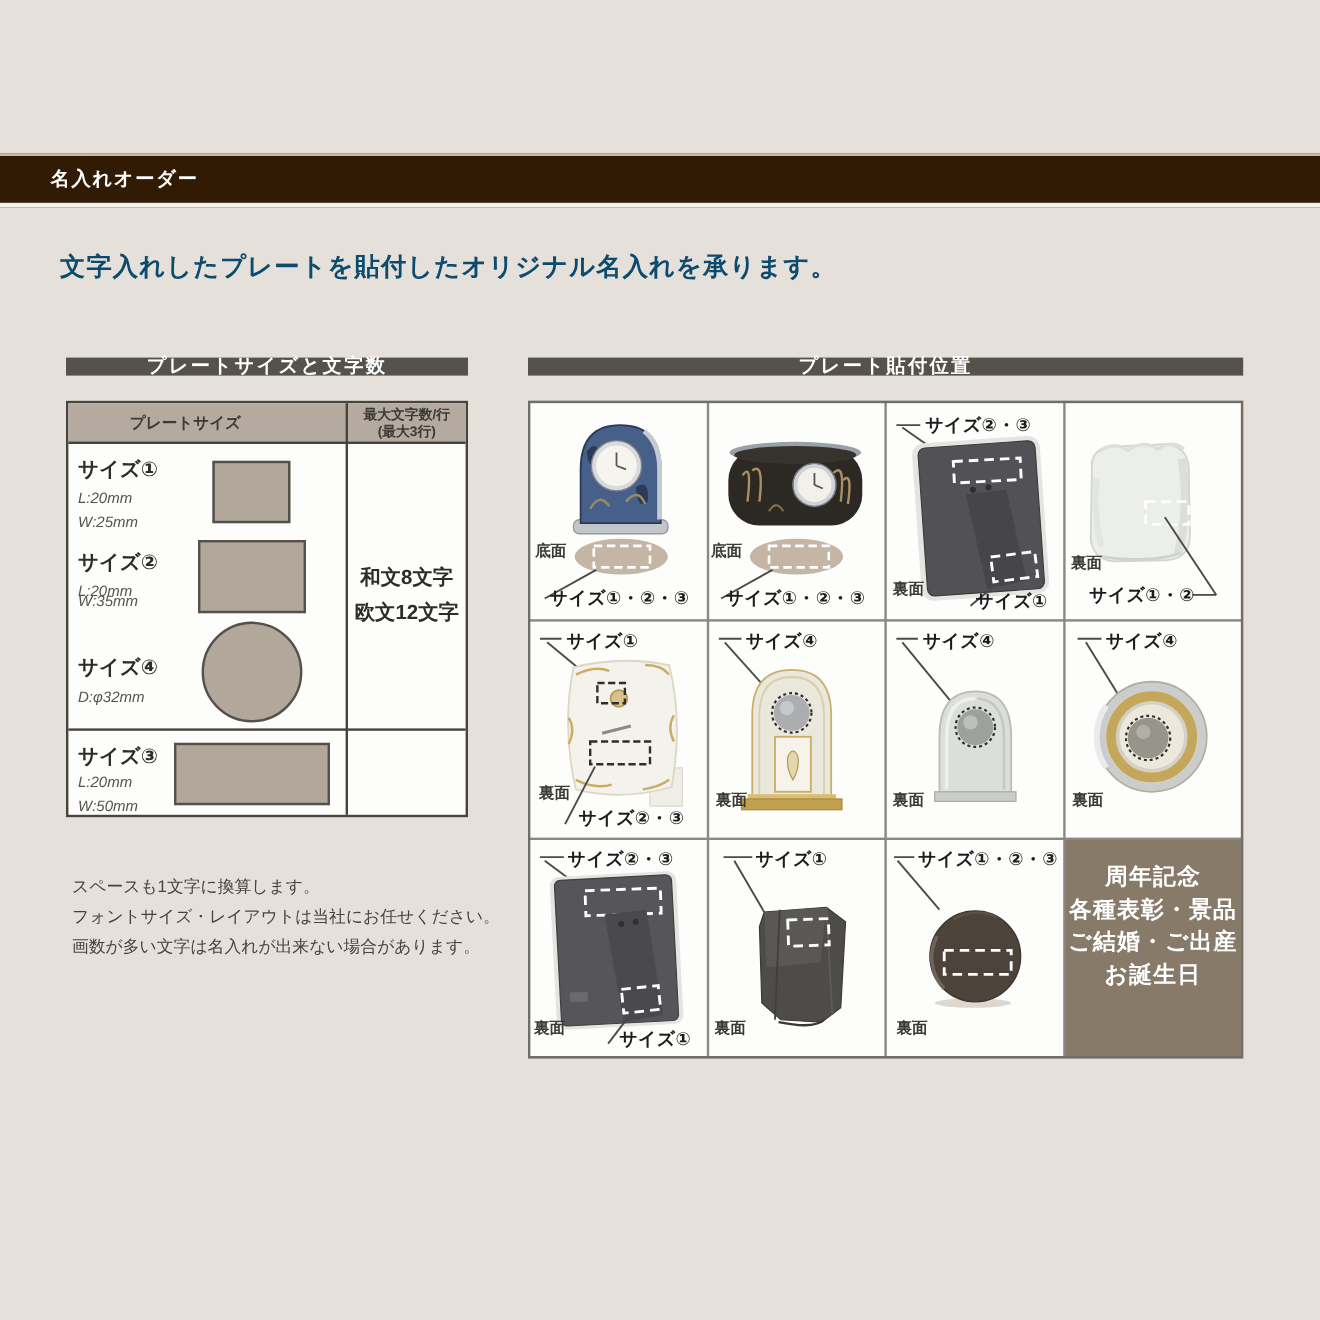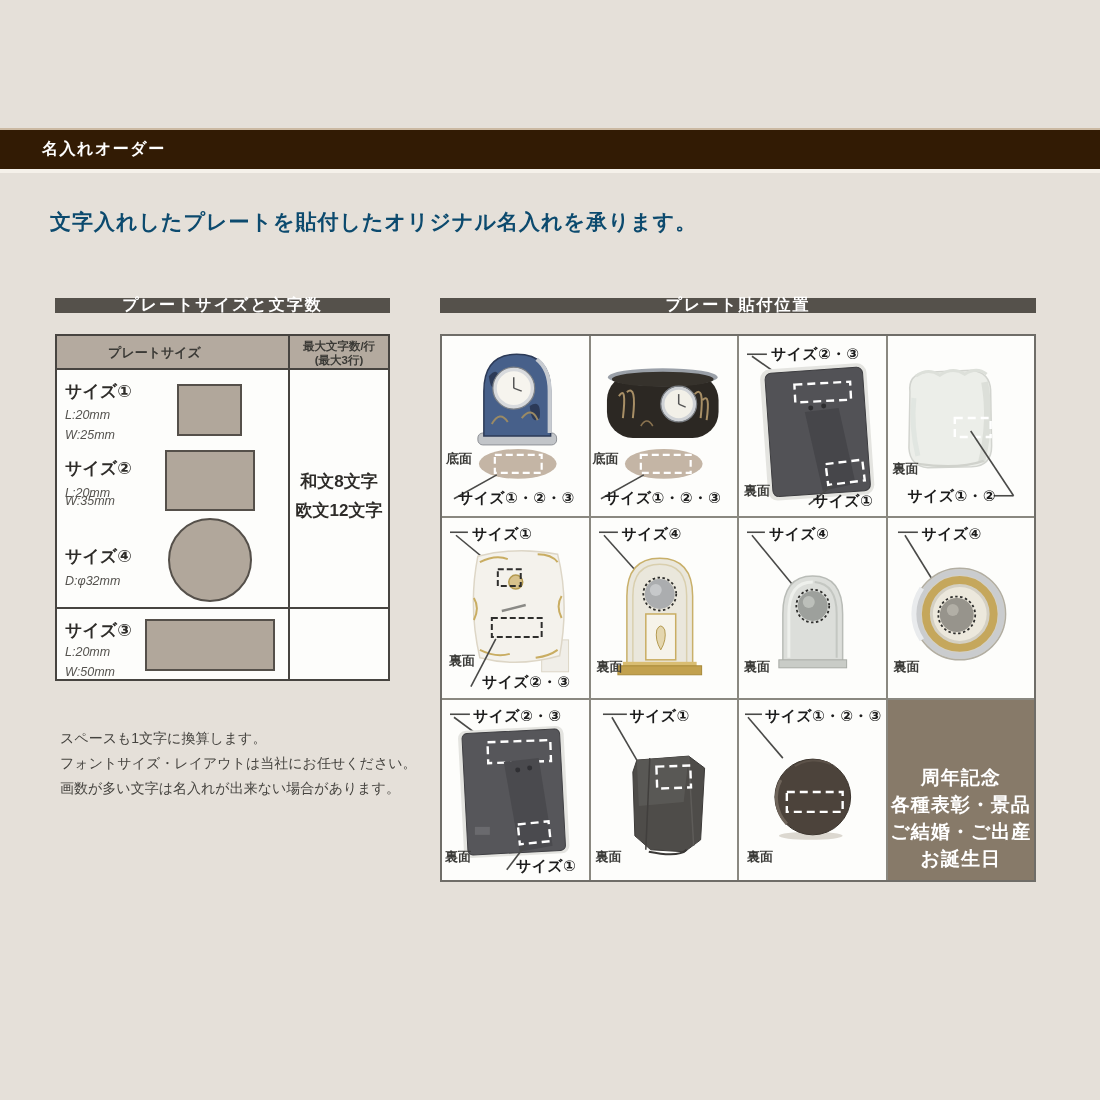--- a/index.html
+++ b/index.html
@@ -55,21 +55,21 @@
   
   .pos-grid{
     position:absolute;left:440px;top:334px;width:596px;height:548px;
     border:2px solid #6f6d68;background:#8a8880;box-sizing:border-box;
     display:grid;grid-template-columns:repeat(4,1fr);grid-template-rows:repeat(3,1fr);gap:2px;
   }
   .cell{background:#fdfdfb;position:relative;overflow:hidden;}
   .cell svg{position:absolute;left:0;top:0;width:100%;height:100%;}
   .face{position:absolute;font-size:13px;font-weight:bold;color:#3b3b38;white-space:nowrap;}
   .slabel{position:absolute;font-size:15px;font-weight:bold;color:#1c1c1c;letter-spacing:.3px;white-space:nowrap;}
-  .cell.occasion{background:#877a69;display:flex;flex-direction:column;align-items:center;padding-top:64px;box-sizing:border-box;}
+  .cell.occasion{background:#877a69;display:flex;flex-direction:column;align-items:center;padding-top:18px;box-sizing:border-box;}
   .cell.occasion .oc-line{color:#ffffff;font-size:19px;font-weight:bold;line-height:27px;letter-spacing:1px;white-space:nowrap;}
 </style>
 </head>
 <body>
 
 <div class="page">
 
   <div class="title-bar">
     <span class="t">名入れオーダー</span>
   </div>

